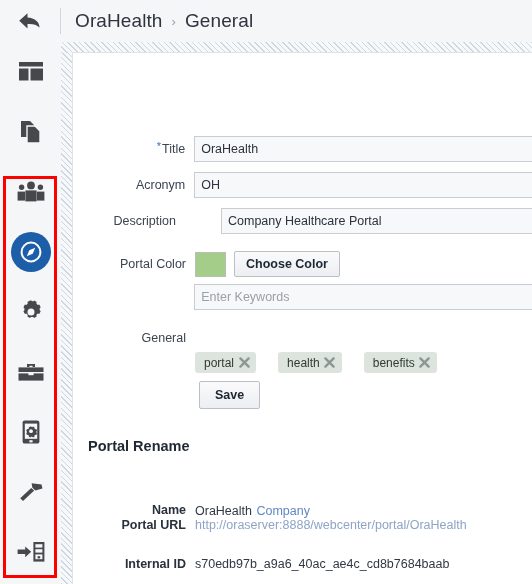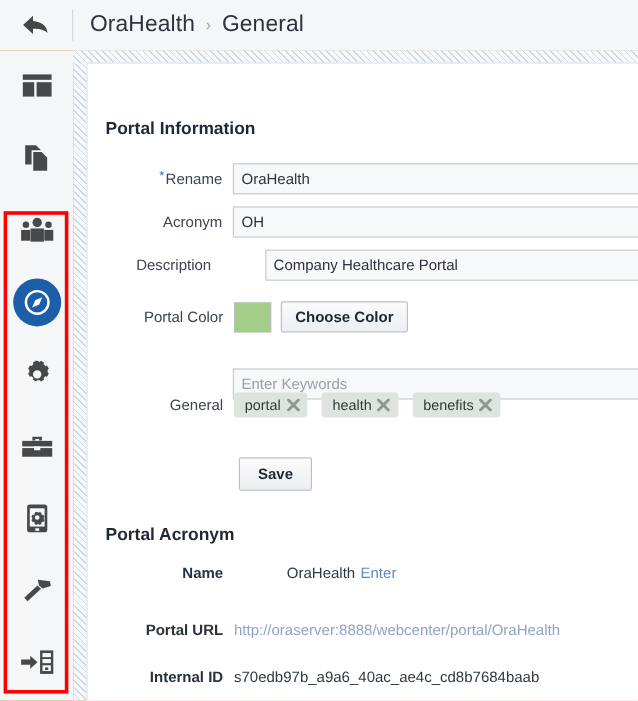--- a/index.html
+++ b/index.html
@@ -187,22 +187,23 @@
     border: 1px solid #bcc0c6;
     border-radius: 2px;
     padding: 0 11px;
     height: 26px;
     cursor: pointer;
   }
   .choose-color-btn { margin-left: 8px; }
 
   .chips {
     display: flex;
-    gap: 12px;
+    gap: 22px;
     padding-top: 2px;
+    margin-top: 25px;
   }
   .chip {
     display: inline-flex;
     align-items: center;
     height: 21px;
     padding: 0 5px 0 9px;
     background: #dde4de;
     border-radius: 3px;
     font-size: 12px;
     color: #2f3a33;
@@ -367,46 +368,45 @@
     </div>
   </div>
 
   <div class="redbox" style="border-color: rgb(255, 0, 0);"></div>
 
   <div class="hatch-strip"></div>
   <div class="hatch-top"></div>
 
   <div class="content-panel">
 
-    <h2 class="section-title sec1-title">Portal Information</h2>
 
     <div class="form-row" style="top:83px;">
       <div class="f-label">
-        <span class="req-star">*</span><span>Rename</span>
+        <span class="req-star">*</span><span>Title</span>
       </div>
       <input class="f-input" type="text" value="OraHealth" style="">
     </div>
 
     <div class="form-row" style="top:119px;">
       <div class="f-label">Acronym</div>
       <input class="f-input" type="text" value="OH" style="">
     </div>
 
     <div class="form-row" style="top:155px;gap:36px;">
       <div class="f-label">Description</div>
       <input class="f-input" type="text" value="Company Healthcare Portal" style="">
     </div>
 
     <div class="form-row" style="top:198px; align-items:center;">
       <div class="f-label">Portal Color</div>
       <div class="color-swatch" style="background: rgb(165, 205, 138);"></div>
       <button class="btn choose-color-btn">Choose Color</button>
     </div>
 
-    <div class="form-row" style="top:254px;align-items:center;">
+    <div class="form-row" style="top:231px;align-items:center;">
       <div class="f-label"></div>
       <input class="f-input" type="text" placeholder="Enter Keywords" style="">
     </div>
 
     <div class="form-row" style="top:272px;">
       <div class="f-label">General</div>
       <div class="chips">
         <span class="chip">
           <span>portal</span>
           <span class="chip-x">
@@ -431,27 +431,27 @@
             </svg>
           </span>
         </span>
       </div>
     </div>
 
     <div class="save-btn-row">
       <button class="btn save-btn">Save</button>
     </div>
 
-    <h2 class="section-title sec2-title">Portal Acronym</h2>
-
-    <div class="form-row" style="top:416px;gap:44px;">
+    <h2 class="section-title sec2-title">Portal Rename</h2>
+
+    <div class="form-row" style="top:448px;">
       <div class="d-label">Name</div>
       <div>
         <span class="d-value">OraHealth</span>
-        <span class="d-value d-link">Enter</span>
+        <span class="d-value d-link">Company</span>
       </div>
     </div>
 
     <div class="form-row" style="top:463px;">
       <div class="d-label">Portal URL</div>
       <span class="url-link">http://oraserver:8888/webcenter/portal/OraHealth</span>
     </div>
 
     <div class="form-row" style="top:502px;">
       <div class="d-label">Internal ID</div>

